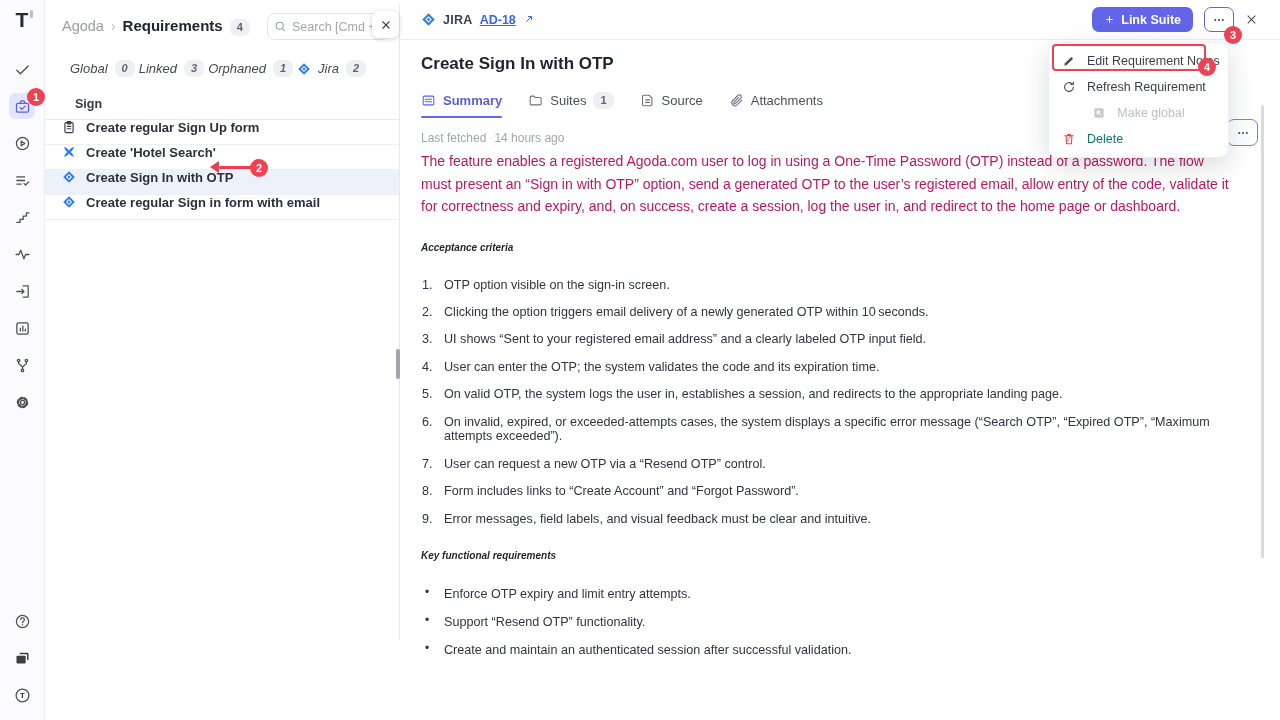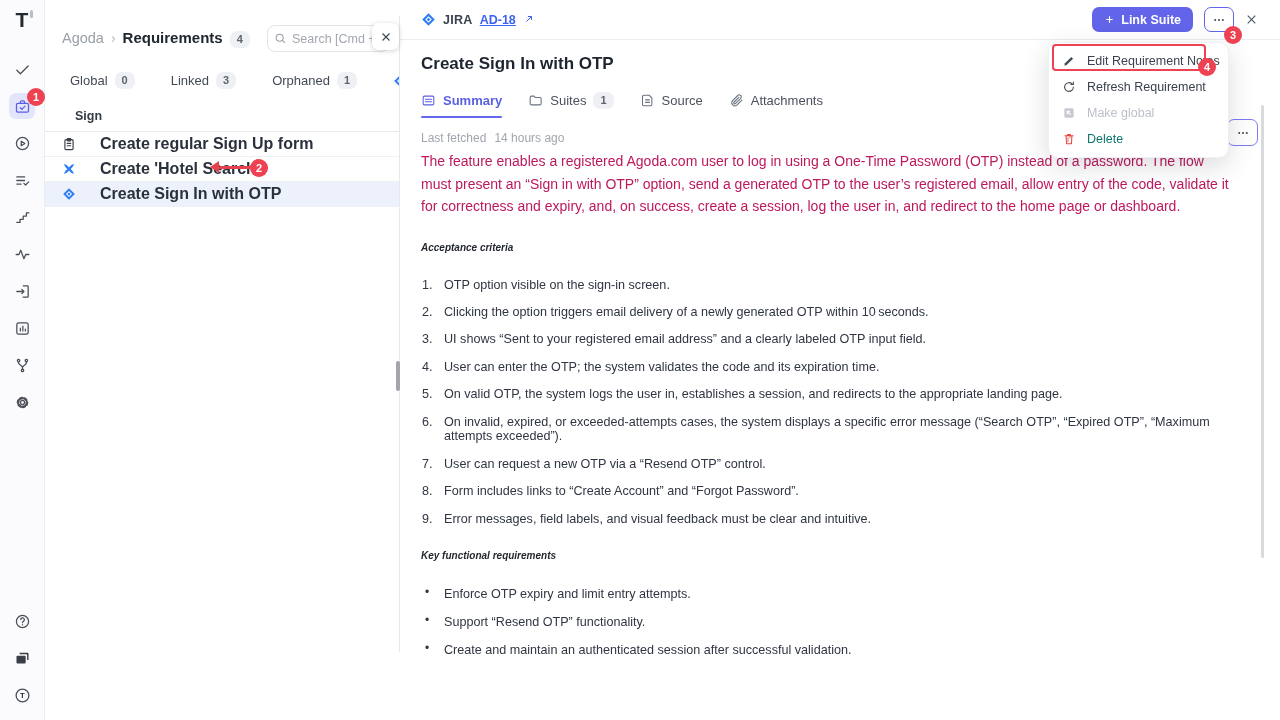--- a/index.html
+++ b/index.html
@@ -15,48 +15,48 @@
   .rail-item { width:26px; height:26px; display:flex; align-items:center; justify-content:center;
     border-radius:7px; margin-top:11px; position:relative; cursor:pointer; }
   .rail-item.first { margin-top:24px; }
   .rail-item.active { background:#e3e6fb; }
   .rail-item svg { width:17px; height:17px; stroke:#4a4f58; stroke-width:1.8; fill:none;
     stroke-linecap:round; stroke-linejoin:round; }
   .rail-item.active svg { stroke:#5d5fe8; }
   .rail-bottom { margin-top:auto; margin-bottom:12px; display:flex; flex-direction:column; align-items:center; }
 
   
-  .panel { position:absolute; left:45px; top:16px; width:355px; height:636px; background:#fff;
+  .panel { position:absolute; left:45px; top:4px; width:355px; height:636px; background:#fff;
     border-right:1px solid #e6e8eb; }
   .panel-head { display:flex; align-items:center; padding:9px 10px 6px 17px; }
   .crumb { display:flex; align-items:baseline; gap:7px; white-space:nowrap; }
   .crumb .proj { color:#9aa0a8; font-size:14.5px; }
   .crumb .sep { color:#b6bbc2; font-size:14px; }
   .crumb .page { color:#20262f; font-size:15px; font-weight:bold; }
   .pill { background:#eef0f3; color:#5e6570; border-radius:7px; font-size:11px; font-weight:bold;
     padding:2px 7px; display:inline-block; line-height:13px; }
   .search { margin-left:auto; width:122px; height:27px; border:1px solid #e2e4e9; border-radius:8px;
     display:flex; align-items:center; padding:0 6px; gap:5px; background:#fff; }
   .search svg { width:13px; height:13px; stroke:#9aa0a8; stroke-width:2; fill:none; flex:none; }
   .search input { border:none; outline:none; width:100%; font-size:12.5px; color:#333;
     font-family:"Liberation Sans",sans-serif; background:transparent; }
   .search input::placeholder { color:#a2a7b0; }
   .panel-close { position:absolute; left:327px; top:7px; width:27px; height:27px; background:#fff;
     border-radius:7px; box-shadow:0 1px 5px rgba(40,45,60,.22); display:flex; align-items:center;
     justify-content:center; cursor:pointer; z-index:5; }
   .panel-close svg { width:12px; height:12px; stroke:#3c4450; stroke-width:2.2; }
 
-  .filters { display:flex; align-items:flex-end; gap:36px; padding:14px 0 10px 25px; white-space:nowrap; overflow:hidden; }
+  .filters { display:flex; align-items:flex-end; gap:4px; padding:14px 0 10px 25px; white-space:nowrap; overflow:hidden;font-style:italic; }
   .filter { display:flex; align-items:center; gap:7px; font-size:13px; color:#434a55; cursor:pointer; }
   .filter svg { width:14px; height:14px; flex:none; }
 
   .thead { font-size:12.5px; font-weight:bold; color:#343b45; padding:10px 0 8px 30px;
     border-bottom:1px solid #e8eaed; }
-  .row { display:flex; align-items:center; gap:24px; height:25px; padding-left:17px;
-    border-bottom:1px solid #eef0f2; font-size:16px; font-weight:bold; color:#2b313c; cursor:pointer; }
+  .row { display:flex; gap:10px; height:25px; padding-left:17px;
+    border-bottom:1px solid #eef0f2; font-size:13px; font-weight:bold; color:#2b313c; cursor:pointer; }
   .row.sel { background:#edf1fc; }
   .row svg { width:14px; height:14px; flex:none; }
   .panel-scroll { position:absolute; left:351px; top:345px; width:4px; height:30px;
     background:#a3a5aa; border-radius:2px; }
 
   
   .detail { position:absolute; left:400px; top:0; width:880px; height:720px; background:#fff; }
   .d-head { height:40px; display:flex; align-items:center; padding:0 22px 0 21px;
     border-bottom:1px solid #eceef1; }
   .src { display:flex; align-items:center; gap:7px; }
@@ -104,21 +104,21 @@
   .d-scroll { position:absolute; left:861px; top:105px; width:3px; height:453px;
     background:#d9dadd; border-radius:2px; }
 
   
   .menu { position:absolute; left:1048px; top:42px; width:181px; background:#fff; border-radius:10px;
     border:1px solid #eef0f3; box-shadow:0 8px 26px rgba(30,35,50,.16); padding:5px 0; z-index:20; }
   .menu-item { height:26px; display:flex; align-items:center; gap:11px; padding:0 13px;
     font-size:12.5px; color:#3a414d; cursor:pointer; white-space:nowrap; }
   .menu-item svg { width:14px; height:14px; flex:none; stroke:#454c57; stroke-width:1.8; fill:none;
     stroke-linecap:round; stroke-linejoin:round; }
-  .menu-item.disabled { color:#bcc0c8; cursor:default; }
+  .menu-item.disabled { color:#bcc0c8; cursor:default;justify-content:center; }
   .menu-item.danger { color:#0f766e; }
   .menu-item.danger svg { stroke:#e8433f; }
 
   
   .ann-dot { position:absolute; width:18px; height:18px; border-radius:50%; background:#ee4151;
     color:#fff; font-size:11px; font-weight:bold; display:flex; align-items:center;
     justify-content:center; z-index:30; }
   .ann-rect { position:absolute; left:1052px; top:44px; width:154px; height:27px;
     border:2px solid #ee4151; border-radius:4px; z-index:25; pointer-events:none; }
   .ann-arrow { position:absolute; left:219px; top:166px; width:33px; height:3.2px;
@@ -280,20 +280,28 @@
     <span>Create 'Hotel Search'</span>
   </div>
   <div class="row sel">
     <svg viewBox="0 0 24 24">
         <path fill="#2e7cf6" d="M12 2l10 10-10 10L2 12z"></path>
         <path fill="#fff" d="M12 6.8l5.2 5.2-5.2 5.2-5.2-5.2z"></path>
         <path fill="#2e7cf6" d="M12 9.2l2.8 2.8-2.8 2.8-2.8-2.8z"></path>
       </svg>
     <span>Create Sign In with OTP</span>
   </div>
+  <div class="row">
+    <svg viewBox="0 0 24 24">
+        <path fill="#2e7cf6" d="M12 2l10 10-10 10L2 12z"></path>
+        <path fill="#fff" d="M12 6.8l5.2 5.2-5.2 5.2-5.2-5.2z"></path>
+        <path fill="#2e7cf6" d="M12 9.2l2.8 2.8-2.8 2.8-2.8-2.8z"></path>
+      </svg>
+    <span>Create regular Sign in form with email</span>
+  </div>
 
   <div class="panel-scroll"></div>
 </div>
 
 <div class="detail">
   <div class="d-head">
     <div class="src">
       <svg style="width:15px;height:15px" viewBox="0 0 24 24">
           <path fill="#2e7cf6" d="M12 2l10 10-10 10L2 12z"></path>
           <path fill="#fff" d="M12 6.8l5.2 5.2-5.2 5.2-5.2-5.2z"></path>

